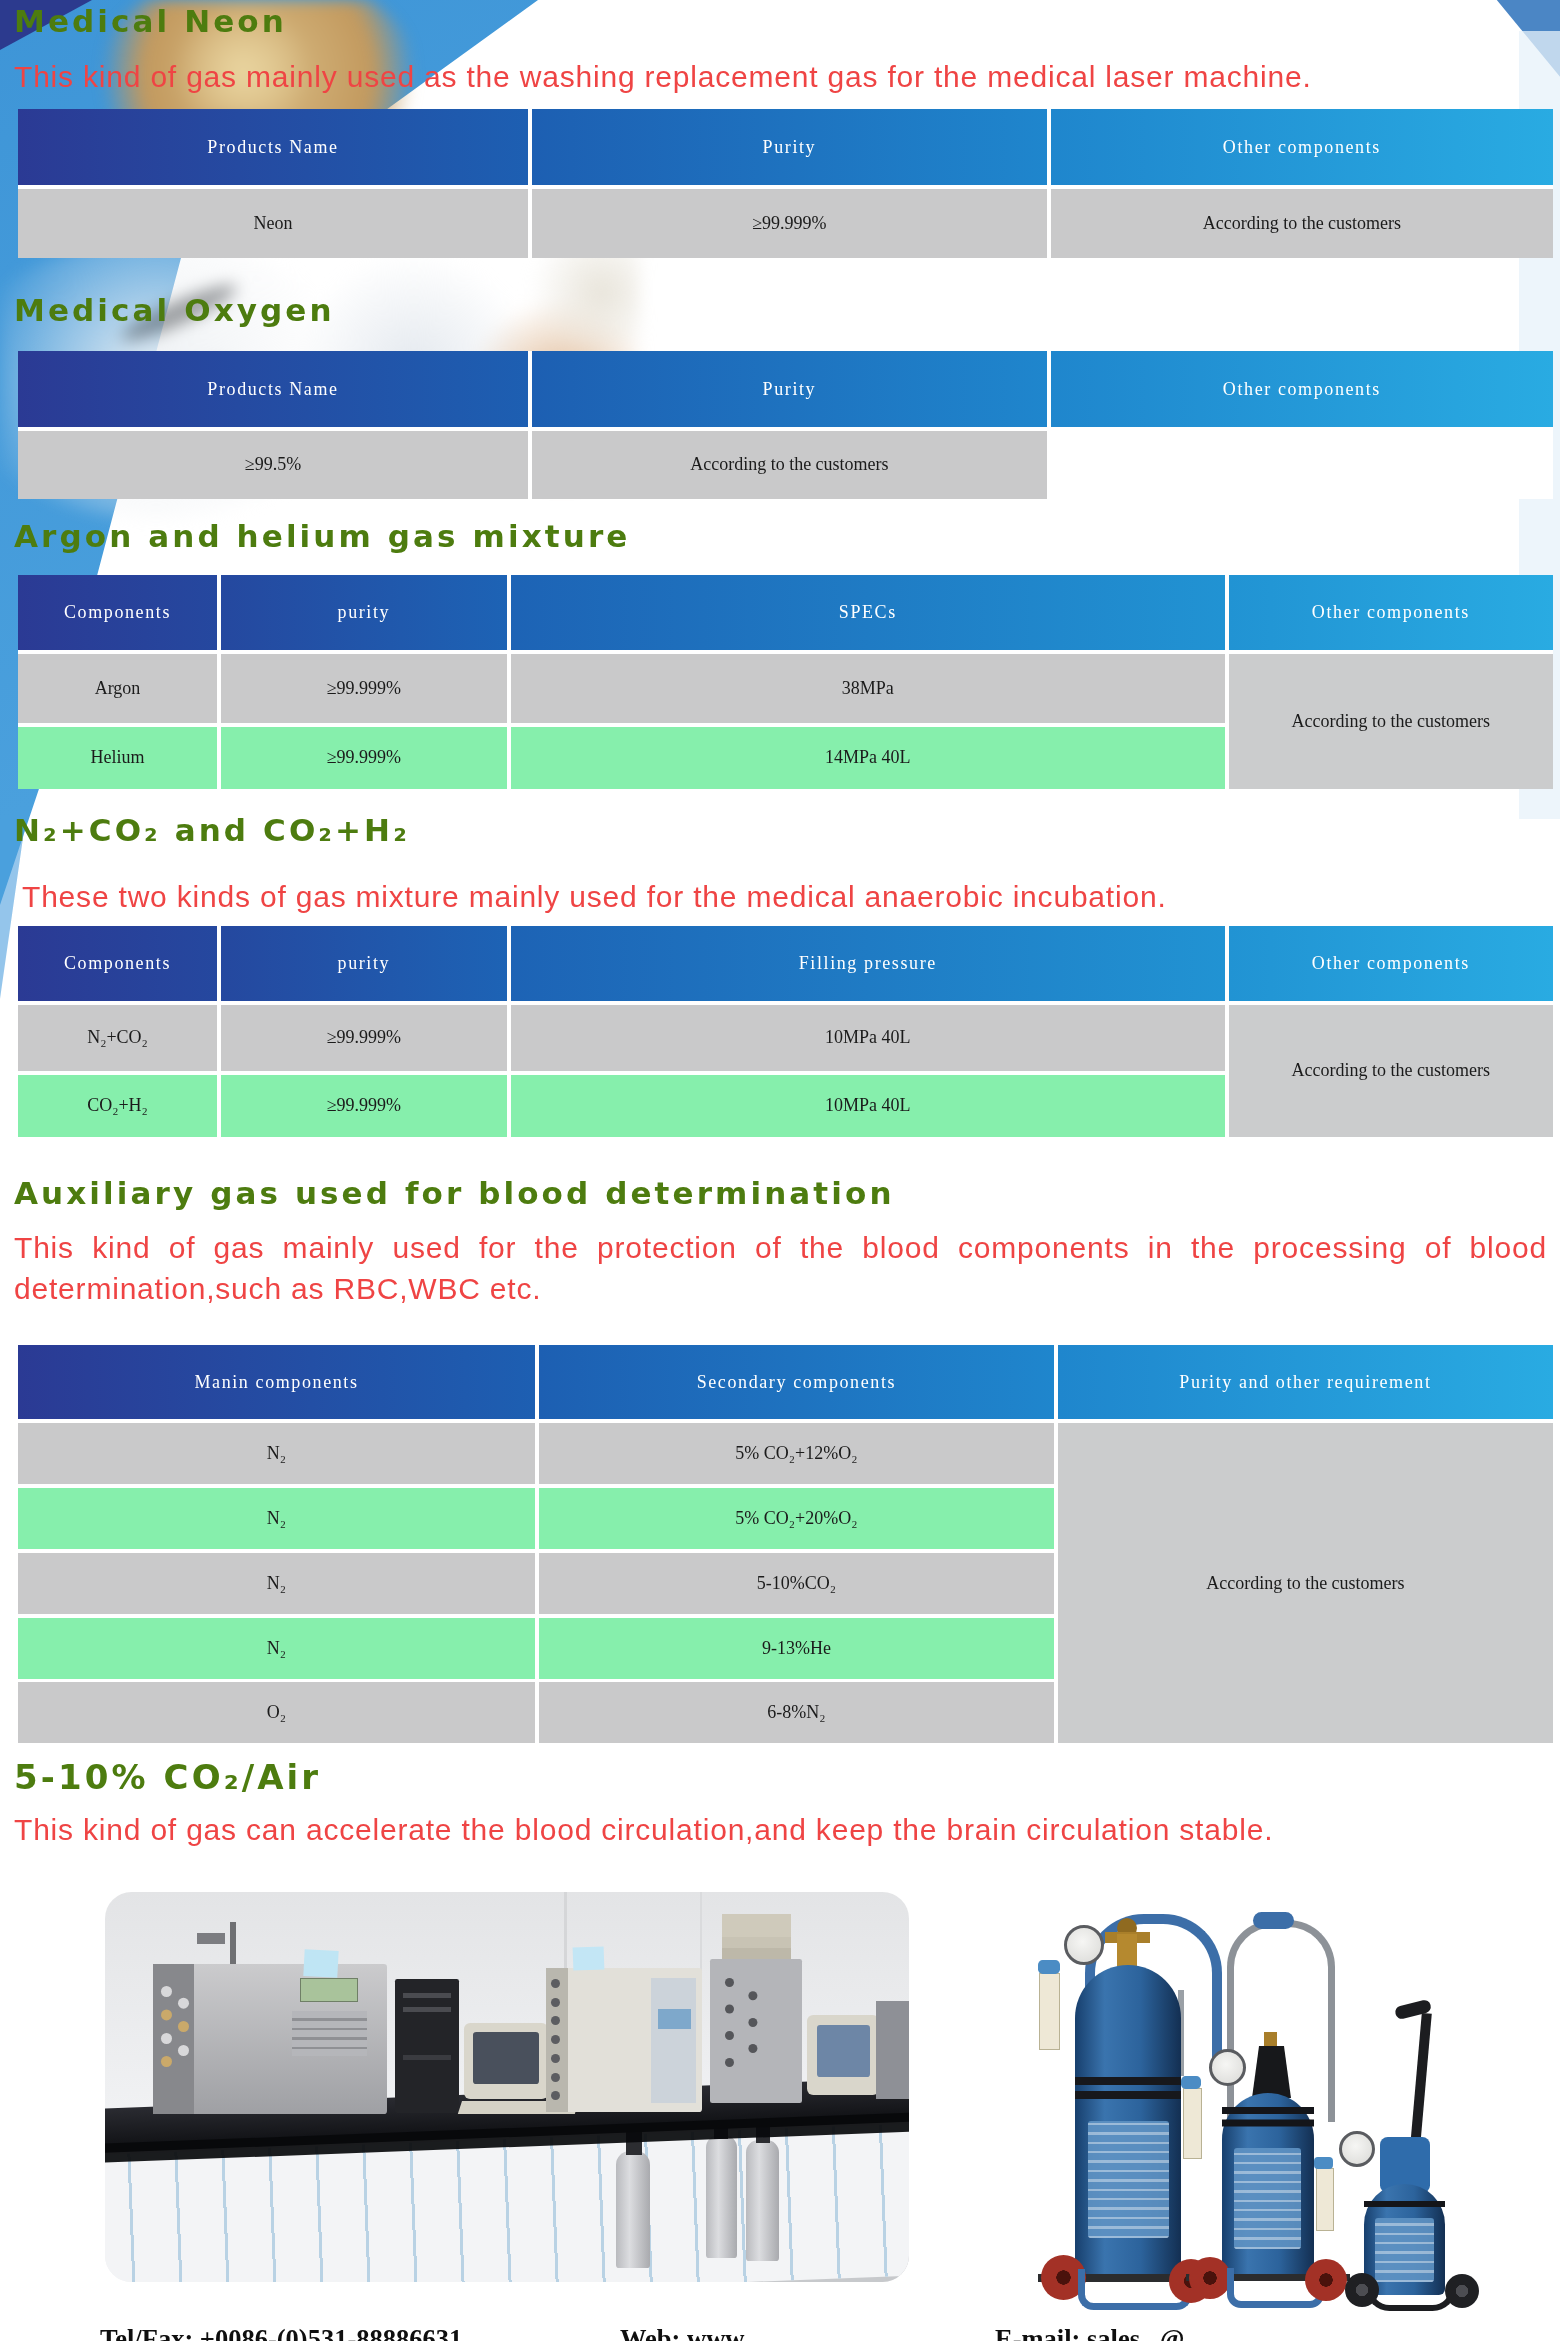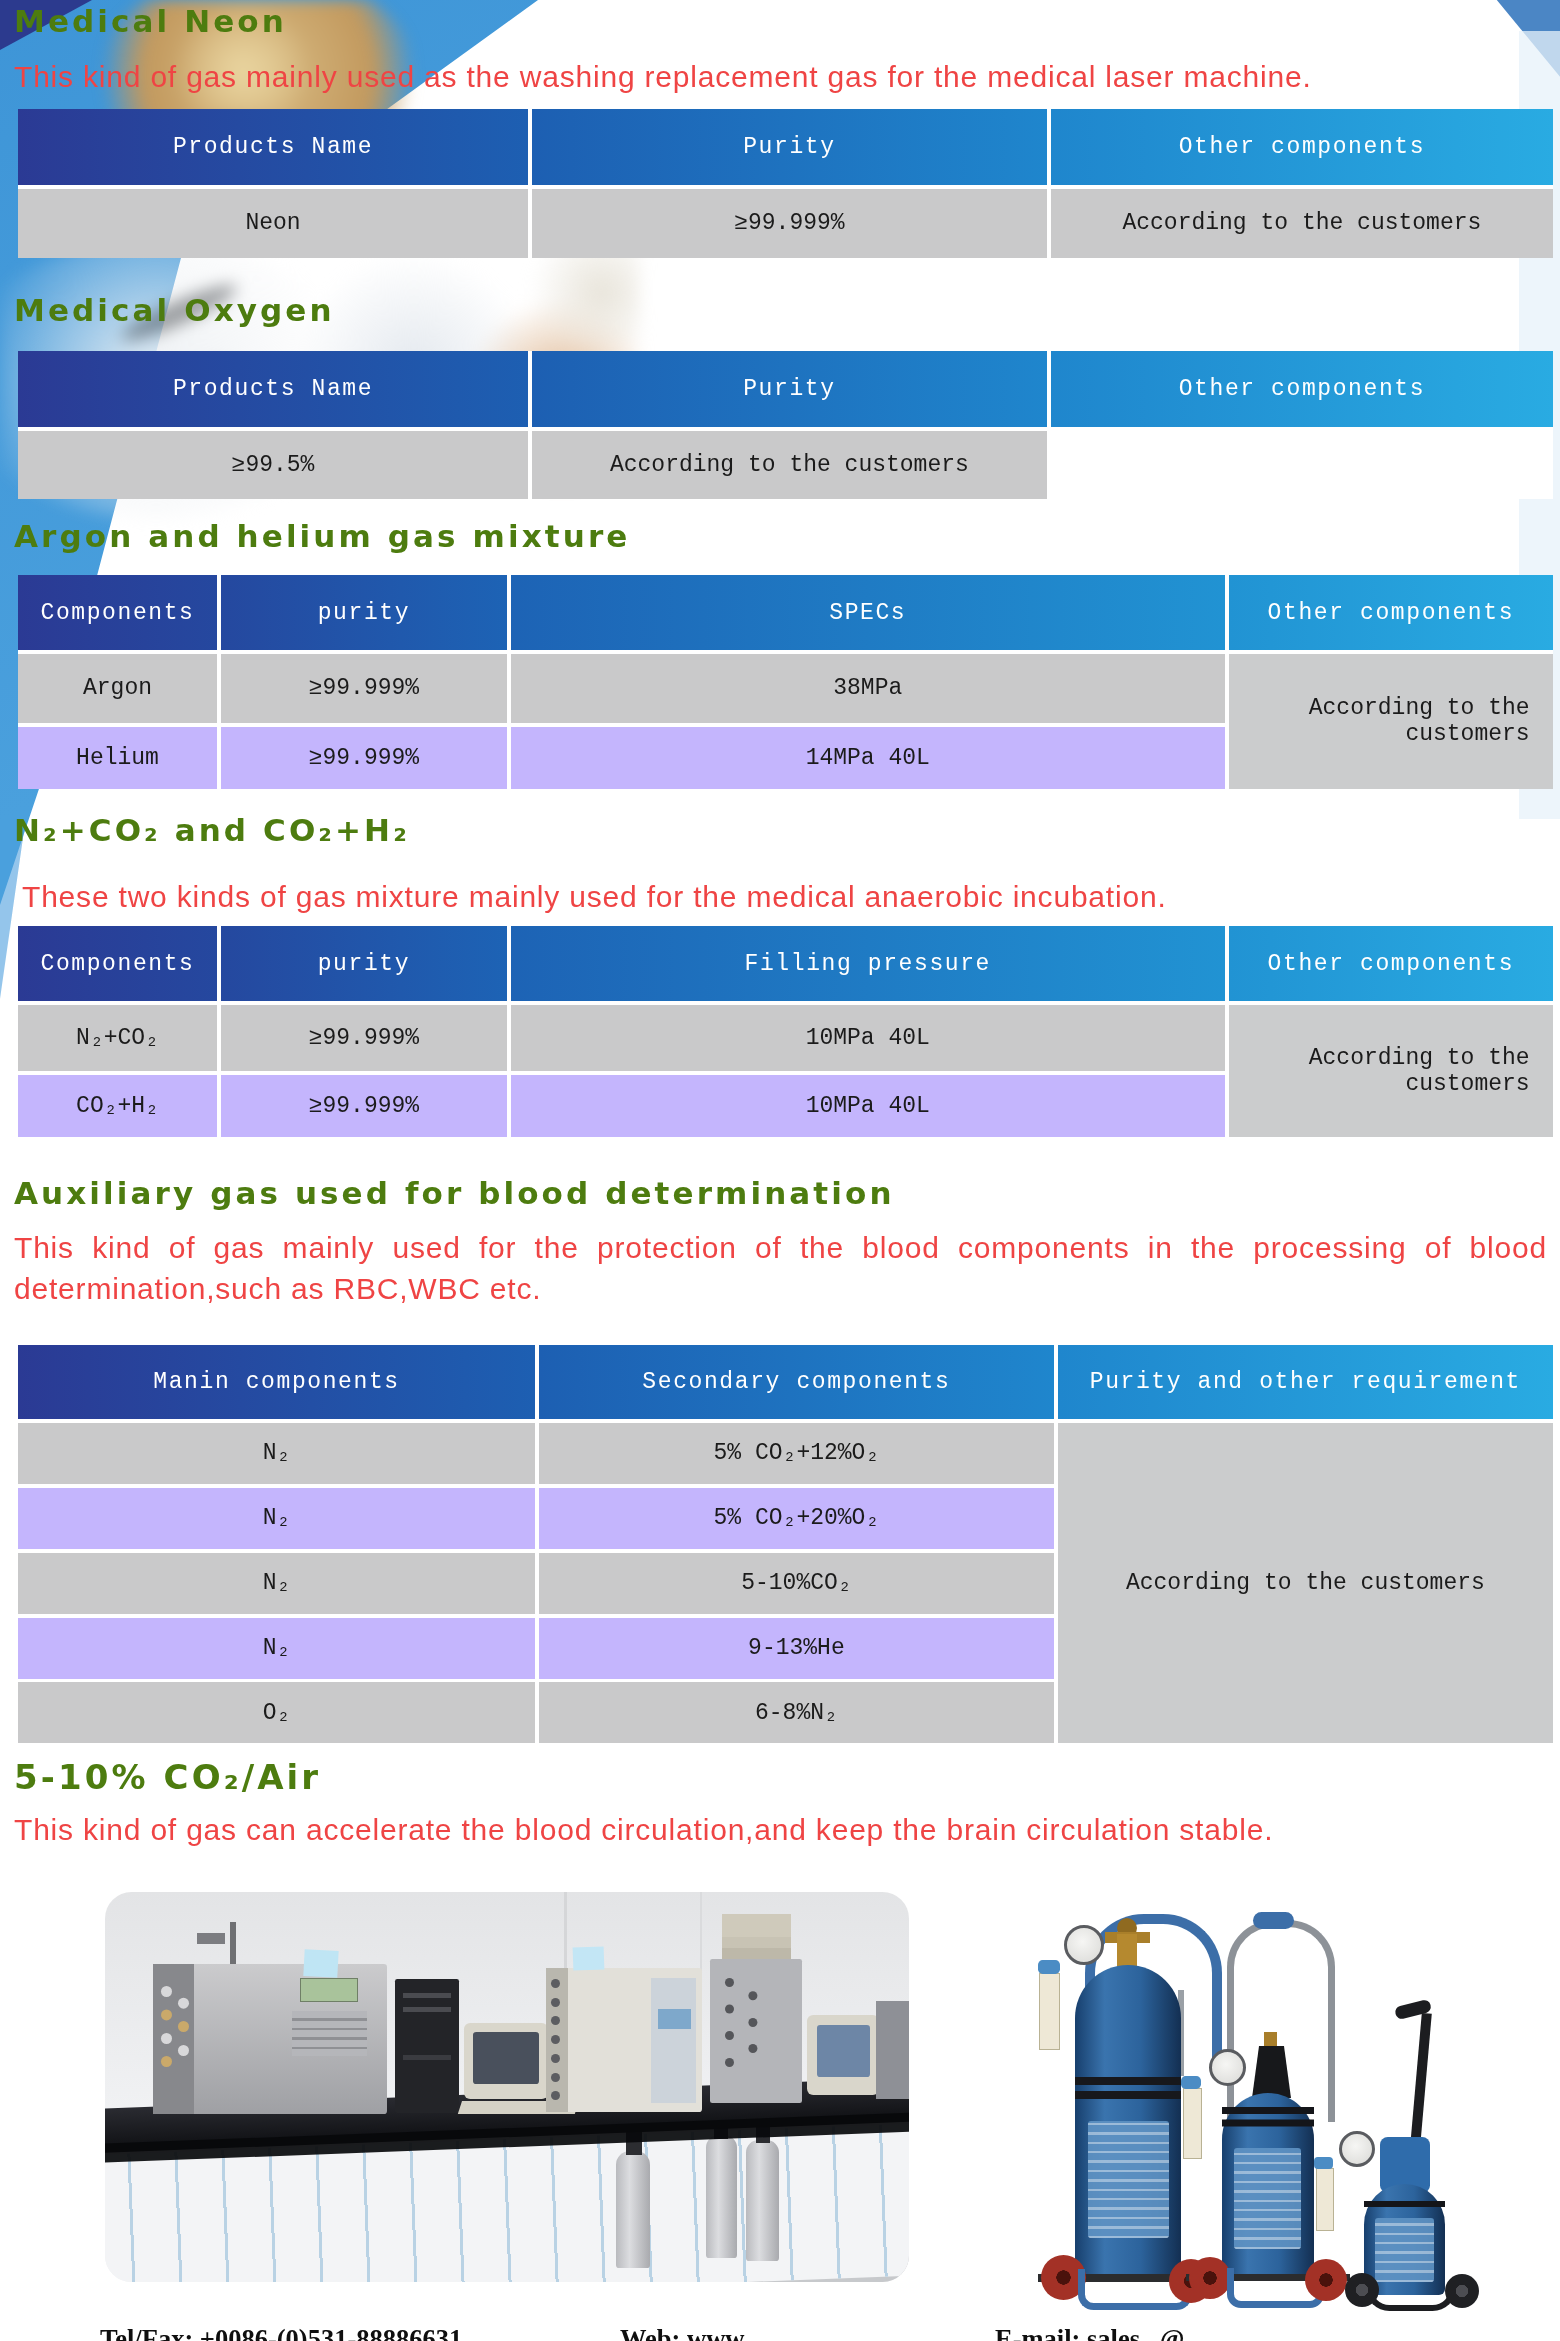--- a/index.html
+++ b/index.html
@@ -21,24 +21,24 @@
   #photo-hair{left:894px;top:0;width:546px;height:207px;overflow:hidden;filter:blur(7px);}
   #photo-doctor{left:921px;top:256px;width:640px;height:328px;overflow:hidden;filter:blur(7.8px);}
   
   .h{position:absolute;left:14px;font-family:"DejaVu Sans","Liberation Sans",sans-serif;font-weight:700;
      font-size:31px;color:#4d7c0f;letter-spacing:3.1px;white-space:nowrap;z-index:3;}
   .p{position:absolute;left:14px;width:1533px;font-size:30px;color:#ef4444;letter-spacing:0.8px;
      line-height:41px;z-index:3;text-align:justify;}
   
   .t{position:absolute;left:18px;width:1535px;display:grid;gap:3.9px;background:#fff;z-index:2;}
   .th,.td{display:flex;align-items:center;justify-content:center;text-align:right;
-     font-family:Liberation Mono, monospace;font-size:23px;}
+     font-family:Liberation Serif, serif;font-size:18px;}
   .th{color:#fff;letter-spacing:1.6px;}
   .td{color:#1b1b1b;}
-  .gray{background:#c9c9ca}.yellow{background:#c4b5fd}.merged{background:#cbcccd;padding:0 23.4px;}
+  .gray{background:#c9c9ca}.yellow{background:#86efac}.merged{background:#cbcccd;padding:0 23.4px;}
   .g3a{background:linear-gradient(90deg,#2b3a94,#1d5fb2)}
   .g3b{background:linear-gradient(90deg,#1d5fb2,#1f86cd)}
   .g3c{background:linear-gradient(90deg,#1f86cd,#29abe2)}
   .g4a{background:linear-gradient(90deg,#2b3a94,#25489f)}
   .g4b{background:linear-gradient(90deg,#25489f,#1d63b5)}
   .g4c{background:linear-gradient(90deg,#1d63b5,#2193d3)}
   .g4d{background:linear-gradient(90deg,#2193d3,#29abe2)}
   #t-neon{top:109px;grid-template-columns:510px 515px 1fr;grid-template-rows:76px 69px;}
   #t-oxygen{top:351px;grid-template-columns:510px 515px 1fr;grid-template-rows:76px 68px;}
   #t-argon{top:575px;grid-template-columns:199px 286px 714px 1fr;grid-template-rows:75px 69px 62px;}

